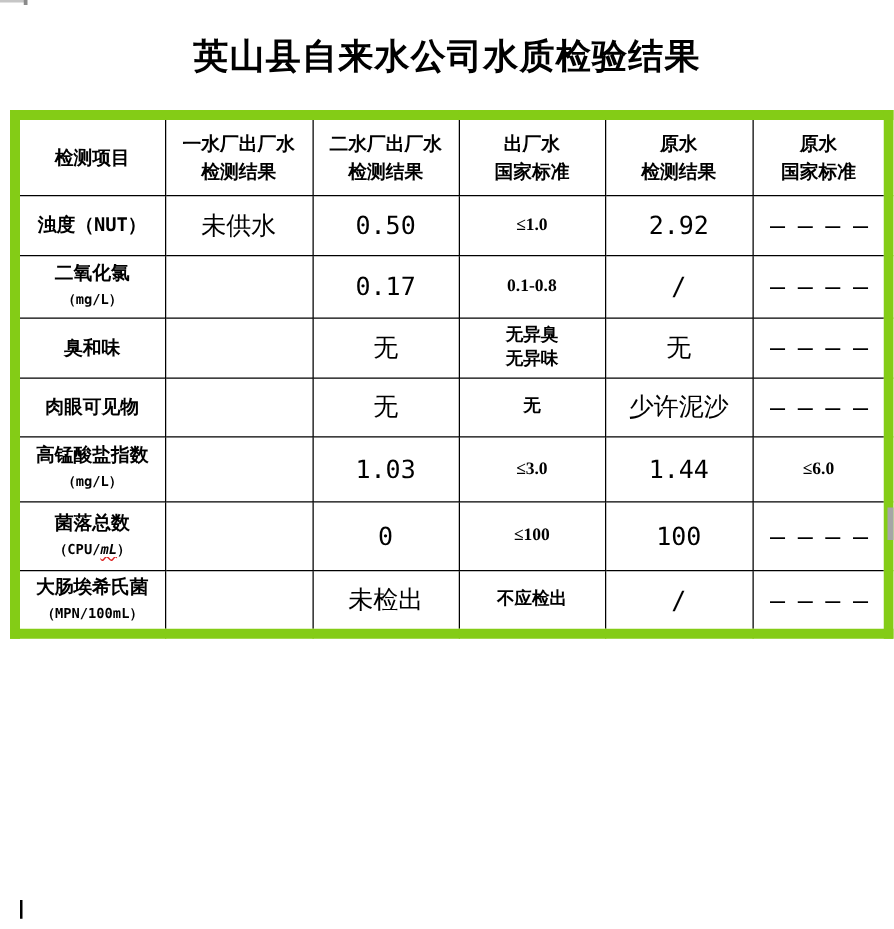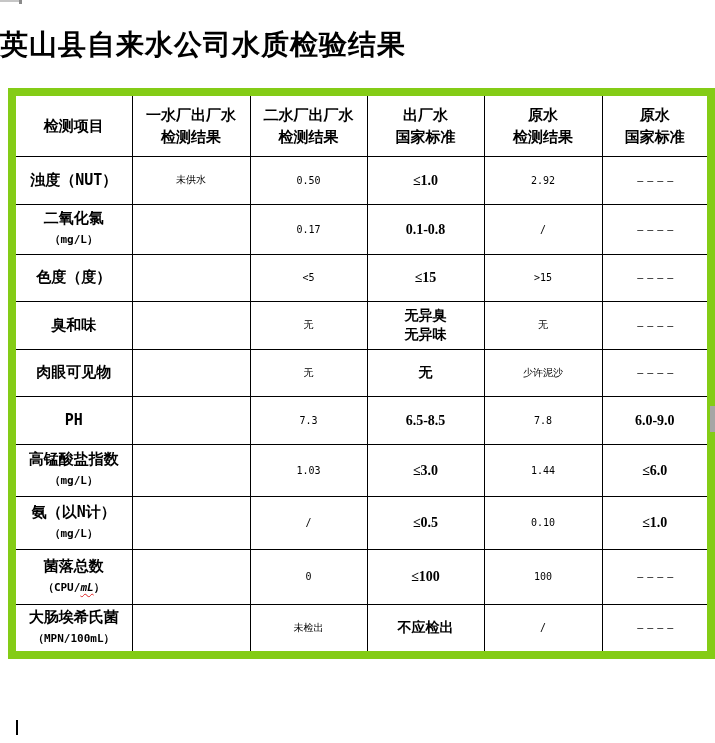--- a/index.html
+++ b/index.html
@@ -1,26 +1,26 @@
 <!DOCTYPE html>
 <html><head>
 <meta charset="utf-8">
 <style>
   html,body{margin:0;padding:0;background:#fff;}
   .page{position:relative;width:715px;height:743px;background:#ffffff;overflow:hidden;
         font-family:"DejaVu Sans Mono", monospace;color:#000;}
-  .doc-title{position:absolute;top:26px;left:0;width:715px;
+  .doc-title{position:absolute;top:26px;left:0;width:715px;text-align:center;
         font-family:"Liberation Serif", serif;font-weight:bold;font-size:28px;letter-spacing:1px;}
   table.wq{position:absolute;left:8px;top:88px;width:699px;table-layout:fixed;
         border-collapse:collapse;border:8px solid #84cc16;}
   table.wq td{border:1px solid #000;text-align:center;vertical-align:middle;padding:0;overflow:hidden;}
   .hdr{font-weight:bold;font-size:15px;line-height:22px;}
   .item{font-weight:bold;font-size:15px;line-height:21px;margin-left:20px;}
   .item .unit{font-size:11px;white-space:nowrap;}
-  .val{font-size:10px;}
+  .val{font-size:20px;}
   .std{font-weight:bold;font-size:14px;line-height:19px;font-family:Liberation Serif, serif;}
   .dash{letter-spacing:-1px;}
   .misspell{text-decoration-line:underline;text-decoration-style:wavy;
         text-decoration-color:#d22;text-decoration-thickness:1px;text-underline-offset:2px;font-style:italic;}
   .corner-line{position:absolute;left:0;top:0;width:20px;height:2px;background:#c6c6c6;}
   .corner-tick{position:absolute;left:19px;top:0;width:3px;height:4px;background:#8a8a8a;}
   .scroll-thumb{position:absolute;right:0;top:406px;width:5px;height:26px;background:#a6a6a6;}
   .text-cursor{position:absolute;left:16px;top:720px;width:2px;height:15px;background:#000;}
 </style>
 </head>
@@ -87,31 +87,20 @@
             <div>二氧化氯</div>
             <div class="unit">（mg/L）</div>
           </td>
         <td class="val"></td>
         <td class="val">0.17</td>
         <td class="std">0.1-0.8</td>
         <td class="val">/</td>
         <td class="val dash">— — — —</td>
       </tr>
 
-      <tr style="height:47px">
-        <td class="item">
-            <div>色度（度）</div>
-            <div class="unit"></div>
-          </td>
-        <td class="val"></td>
-        <td class="val">&lt;5</td>
-        <td class="std">≤15</td>
-        <td class="val">&gt;15</td>
-        <td class="val dash">— — — —</td>
-      </tr>
 
       <tr style="height:48px">
         <td class="item">
             <div>臭和味</div>
             <div class="unit"></div>
           </td>
         <td class="val"></td>
         <td class="val">无</td>
         <td class="std">
             <div>无异臭</div>
@@ -126,55 +115,33 @@
             <div>肉眼可见物</div>
             <div class="unit"></div>
           </td>
         <td class="val"></td>
         <td class="val">无</td>
         <td class="std">无</td>
         <td class="val">少许泥沙</td>
         <td class="val dash">— — — —</td>
       </tr>
 
-      <tr style="height:48px">
-        <td class="item">
-            <div>PH</div>
-            <div class="unit"></div>
-          </td>
-        <td class="val"></td>
-        <td class="val">7.3</td>
-        <td class="std">6.5-8.5</td>
-        <td class="val">7.8</td>
-        <td class="std">6.0-9.0</td>
-      </tr>
 
       <tr style="height:52px">
         <td class="item">
             <div>高锰酸盐指数</div>
             <div class="unit">（mg/L）</div>
           </td>
         <td class="val"></td>
         <td class="val">1.03</td>
         <td class="std">≤3.0</td>
         <td class="val">1.44</td>
         <td class="std">≤6.0</td>
       </tr>
 
-      <tr style="height:53px">
-        <td class="item">
-            <div>氨（以N计）</div>
-            <div class="unit">（mg/L）</div>
-          </td>
-        <td class="val"></td>
-        <td class="val">/</td>
-        <td class="std">≤0.5</td>
-        <td class="val">0.10</td>
-        <td class="std">≤1.0</td>
-      </tr>
 
       <tr style="height:55px">
         <td class="item">
           <div>菌落总数</div>
           <div class="unit"><span>（CPU/</span><span class="misspell">mL</span><span>）</span></div>
         </td>
         <td class="val"></td>
         <td class="val">0</td>
         <td class="std">≤100</td>
         <td class="val">100</td>

